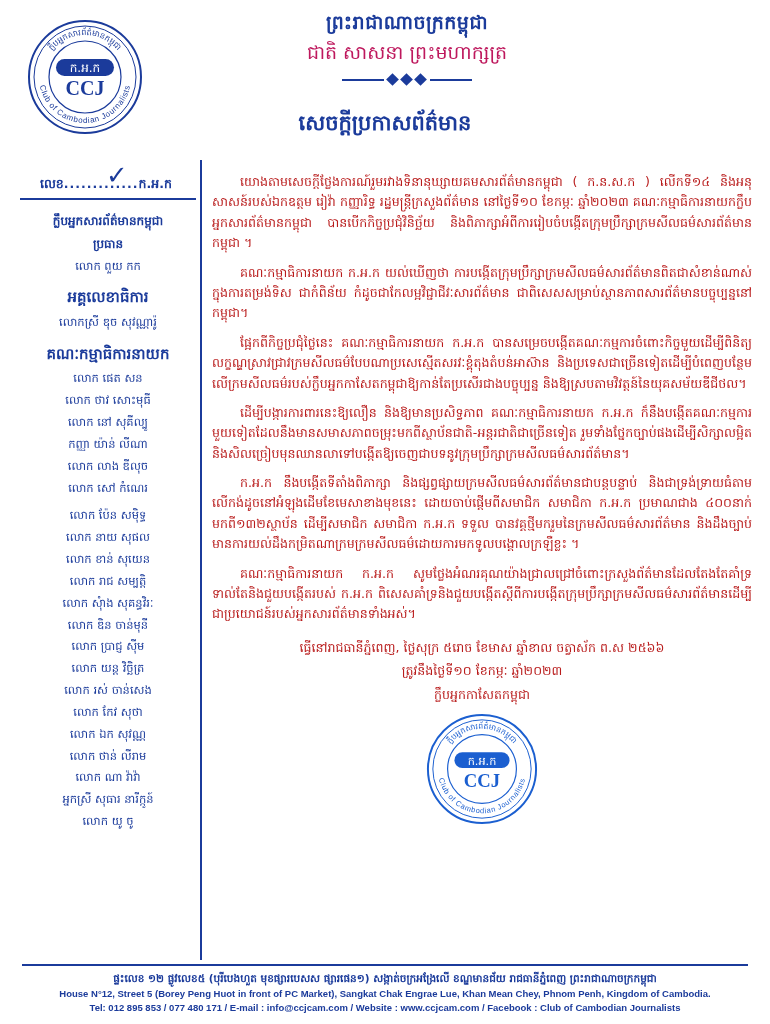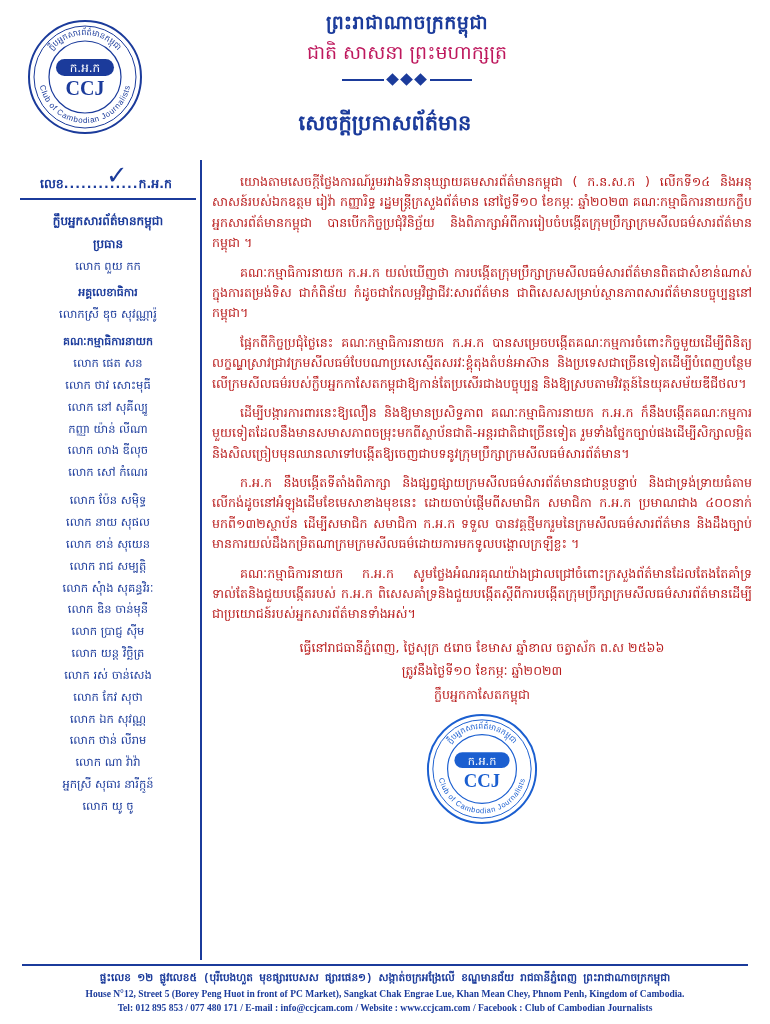--- a/index.html
+++ b/index.html
@@ -123,21 +123,21 @@
     color: #1b3b9b;
     font-size: 11.5px;
     line-height: 1.9;
   }
   .sidebar .s-head {
     font-weight: bold;
     font-size: 12px;
   }
   .sidebar .s-sub {
     font-weight: bold;
-    font-size: 11px;
+    font-size: 15px;
   }
   .sidebar .s-item {
     font-size: 11.5px;
   }
   .sidebar .s-gap { height: 6px; }
 
   .vrule {
     position: absolute;
     left: 200px;
     top: 160px;
@@ -187,28 +187,27 @@
     width: 726px;
     height: 1.5px;
     background: #1b3b9b;
     margin: 0 auto 5px;
   }
   .footer-kh {
     color: #1b3b9b;
     font-size: 10.5px;
     font-weight: bold;
     line-height: 1.5;
-    font-family: Liberation Mono, monospace;
   }
   .footer-en {
     color: #1b3b9b;
     font-size: 9.5px;
     font-weight: bold;
     line-height: 1.55;
-    font-family: Liberation Serif, serif;
+    font-family: Liberation Sans, sans-serif;
   }
 </style>
 </head>
 <body>
 
 <div class="page">
 
   <div class="header">
 
     <div class="logo">

